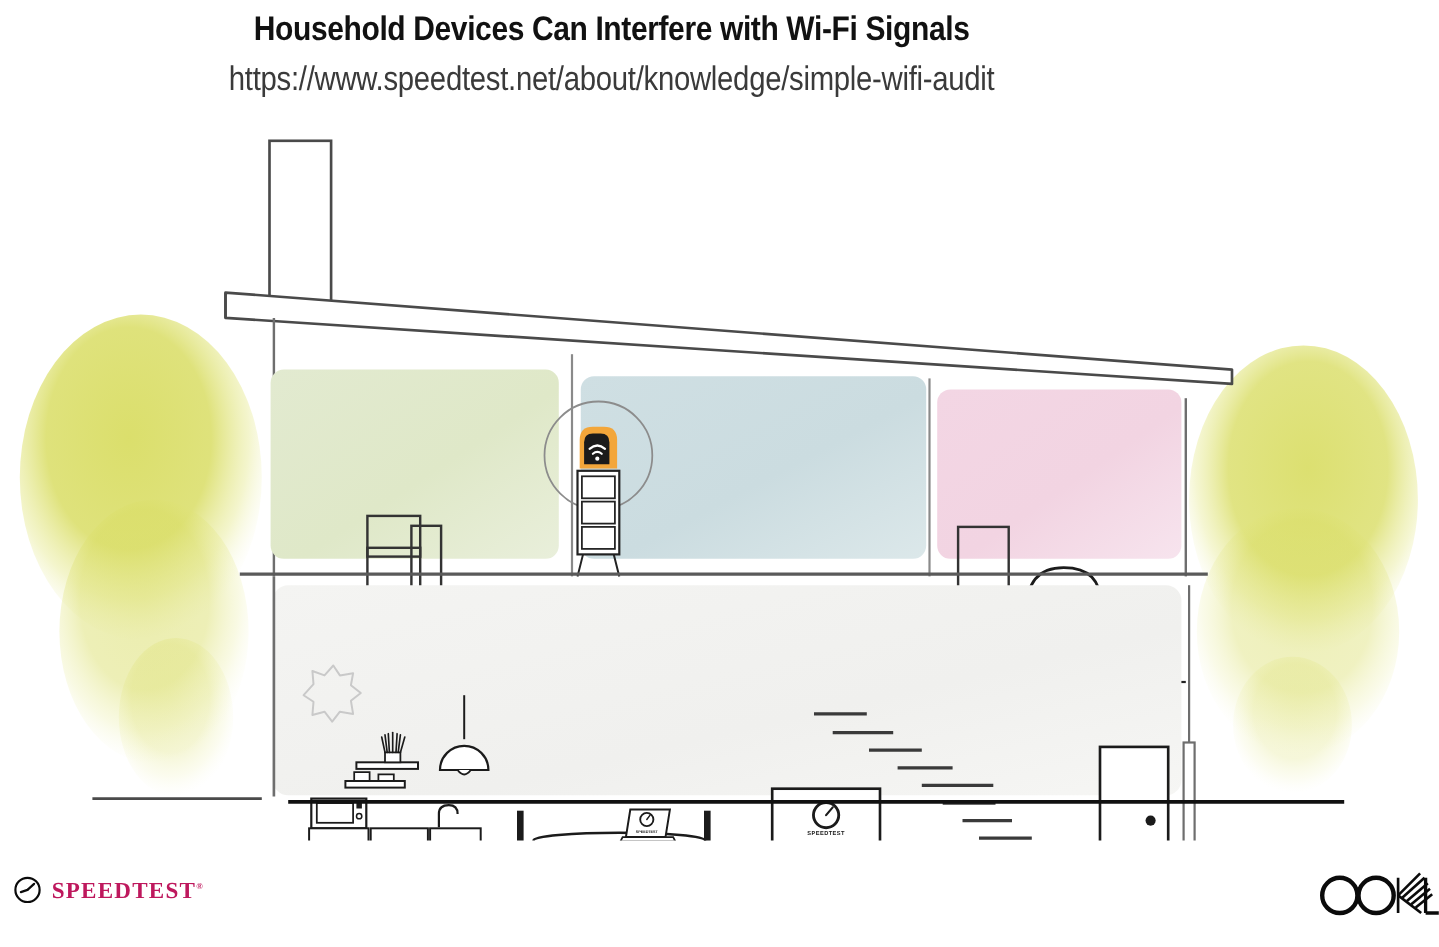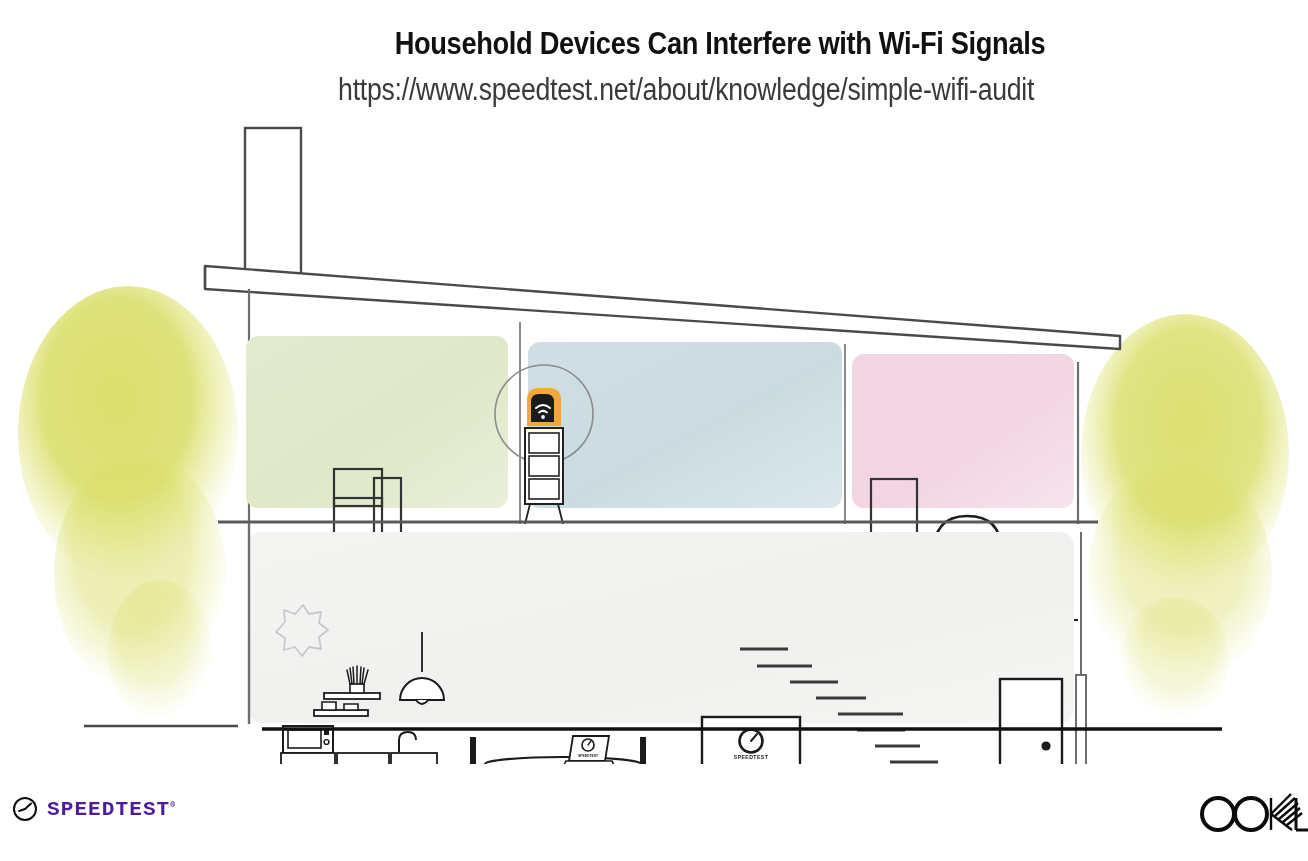--- a/index.html
+++ b/index.html
@@ -15,24 +15,24 @@
     font-family: "Liberation Sans", sans-serif;
   }
   #stage {
     position: absolute;
     inset: 0;
     width: 1308px;
     height: 861px;
   }
   .header {
     position: absolute;
-    top: 18px;
+    top: 0;
     left: 0;
     width: 1112px;
-    text-align: right;
+    text-align: center;
   }
   .title {
     margin: 0;
     padding-top: 8px;
     font-family: "Liberation Sans", sans-serif;
     font-weight: 700;
     font-size: 31px;
     letter-spacing: -0.4px;
     color: #111111;
     transform: scaleX(0.88);
@@ -67,25 +67,25 @@
   }
   .brand-left {
     position: absolute;
     left: 12px;
     top: 18px;
     display: flex;
     align-items: center;
     gap: 9px;
   }
   .brand-word {
-    font-family: Liberation Mono, monospace;
+    font-family: Liberation Serif, serif;
     font-weight: 700;
     font-size: 21px;
     letter-spacing: 1.1px;
-    color: #4c1d95;
+    color: #be185d;
     position: relative;
   }
   .brand-tm {
     font-size: 8px;
     vertical-align: super;
     letter-spacing: 0;
   }
   .brand-right {
     position: absolute;
     right: -8px;

